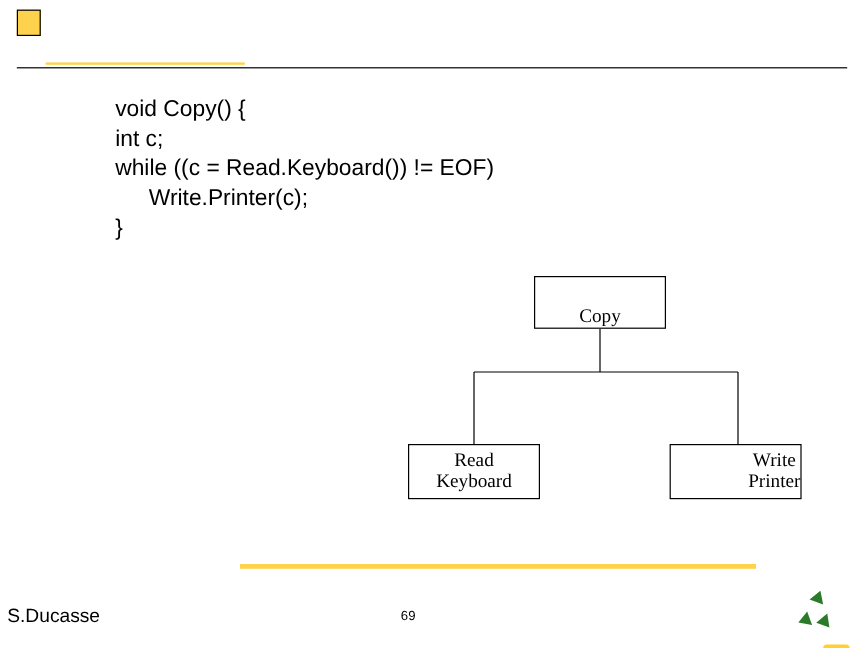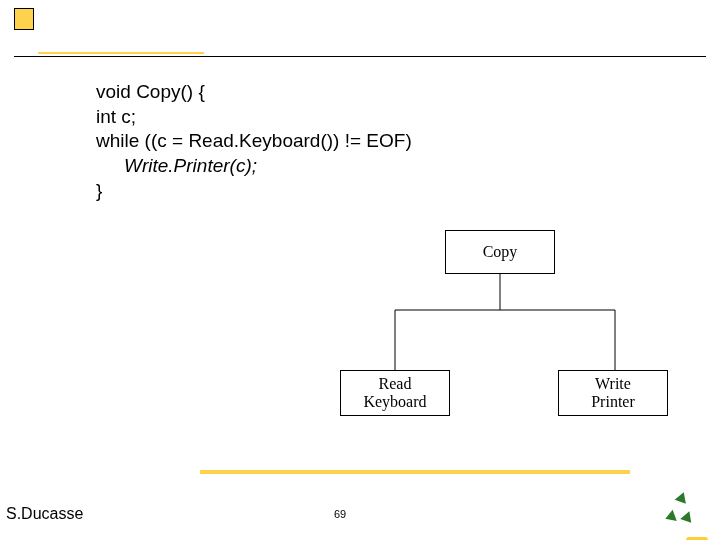--- a/index.html
+++ b/index.html
@@ -3,26 +3,26 @@
 <meta charset="utf-8">
 <style>
   * { box-sizing: border-box; margin: 0; padding: 0; }
   html, body { width: 720px; height: 540px; background: #fff; font-family: Arial, Helvetica, sans-serif; overflow: hidden; }
   .slide { position: relative; width: 720px; height: 540px; }
   .accent-box { position: absolute; left: 14px; top: 8px; width: 20px; height: 22px; border: 1px solid #000; background: #ffd24d; }
   .title { position: absolute; left: 38px; top: 0px; font-size: 40px; font-weight: 400; }
   .title-underline-short { position: absolute; left: 38px; top: 52px; width: 166px; height: 2px; background: #ffd24d; }
   .title-underline-long { position: absolute; left: 14px; top: 56px; width: 692px; height: 1px; background: #000; }
   .code { position: absolute; left: 64px; top: 80px; font-size: 19px; font-family: Arial, Helvetica, sans-serif; line-height: 1.3; margin-left: 32px; }
-  .code .indent { padding-left: 28px; font-style: italic; }
+  .code .indent { padding-left: 28px; }
   .diagram { position: absolute; left: 290px; top: 220px; width: 420px; height: 230px; }
   .dbox { position: absolute; border: 1px solid #000; background: #fff; font-family: "Times New Roman", Times, serif; font-size: 16px; text-align: center; display: flex; align-items: center; justify-content: center; line-height: 1.1; }
-  .box-top { left: 155px; top: 10px; width: 110px; height: 44px; }
+  .box-top { left: 155px; top: 10px; width: 110px; height: 44px; align-items: flex-end; }
   .box-left { left: 50px; top: 150px; width: 110px; height: 46px; }
-  .box-right { left: 268px; top: 150px; width: 110px; height: 46px; }
+  .box-right { left: 268px; top: 150px; width: 110px; height: 46px; justify-content: flex-end; }
   .bottom-bar { position: absolute; left: 200px; top: 470px; width: 430px; height: 4px; background: #ffd24d; }
   .footer-author { position: absolute; left: 6px; top: 505px; font-size: 16px; }
   .footer-page { position: absolute; left: 334px; top: 508px; font-size: 11px; }
   .logo { position: absolute; right: 12px; bottom: 10px; width: 44px; height: 40px; }
   .logo .arrows { position: absolute; left: 0; top: 0; width: 32px; height: 40px; }
   .arrow { position: absolute; width: 0; height: 0; border-style: solid; }
   .arrow.green1 { border-width: 0 6px 10px 6px; border-color: transparent transparent #2a7a2a transparent; left: 0; top: 22px; transform: rotate(-110deg); }
   .arrow.green2 { border-width: 0 6px 10px 6px; border-color: transparent transparent #2a7a2a transparent; left: 12px; top: 2px; transform: rotate(20deg); }
   .arrow.green3 { border-width: 0 6px 10px 6px; border-color: transparent transparent #2a7a2a transparent; left: 18px; top: 24px; transform: rotate(140deg); }
   .lse-badge { position: absolute; right: 0; top: 6px; width: 22px; height: 20px; background: #ffcf33; border-radius: 3px; display: flex; align-items: center; justify-content: center; font-size: 9px; font-weight: bold; color: #8a1f1f; font-family: "Times New Roman", serif; margin-top: 41px; }

